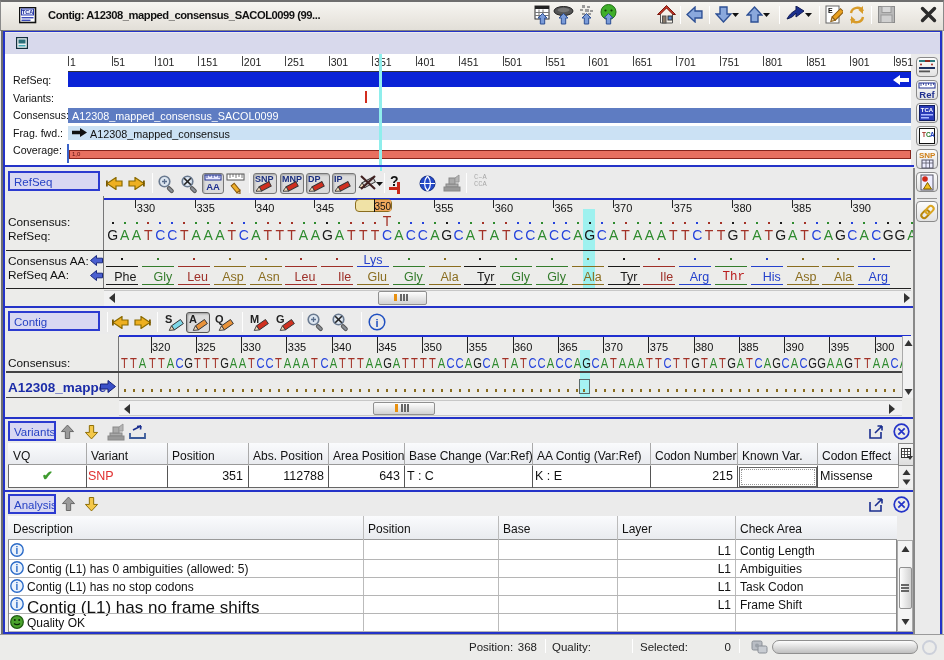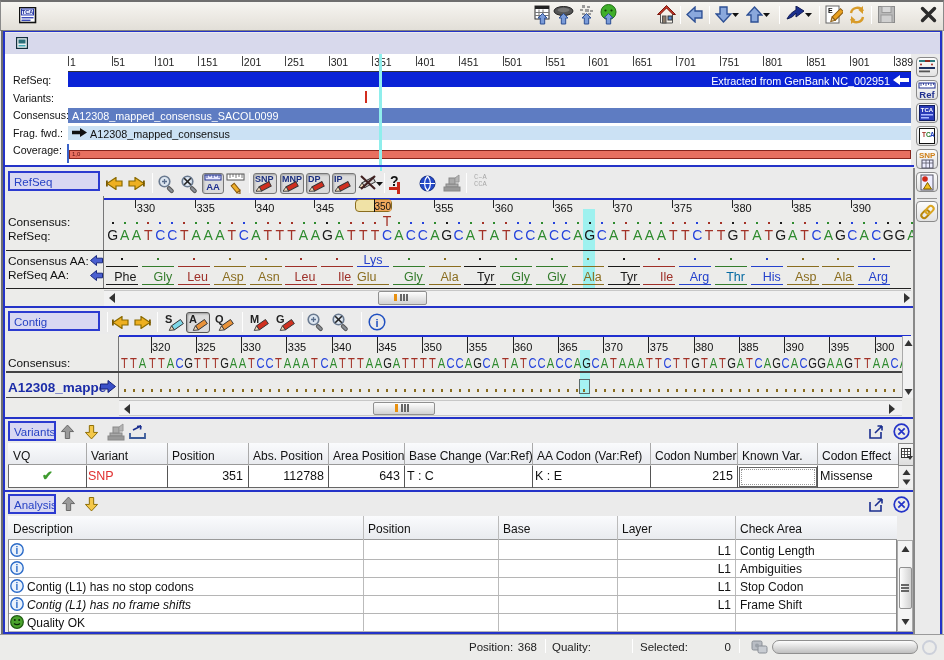--- a/index.html
+++ b/index.html
@@ -6,20 +6,21 @@
 </style></head><body>
 <div style="position:relative;width:944px;height:660px;">
 <div style="position:absolute;left:0;top:0;width:944px;height:31px;background:linear-gradient(#f6f5f1,#ece9e3 55%,#e2dfd8);border:1px solid #8a8a8a;border-top:2px solid #6e6e6e;border-bottom:1px solid #808080;"></div>
 <svg class="ab" style="left:19px;top:7px" width="18" height="17" viewBox="0 0 18 17">
       <rect x="0.5" y="0.5" width="16" height="15" fill="#fff" stroke="#111" stroke-width="1.6"></rect>
       <rect x="2.5" y="2" width="12" height="6" fill="#e8ecff" stroke="#2a3bb0" stroke-width="1"></rect>
       <text x="8.5" y="7.2" font-size="5.5" font-weight="bold" fill="#203090" text-anchor="middle">TCA</text>
       <rect x="2.5" y="10" width="12" height="1.4" fill="#3a4ab8"></rect>
       <rect x="2.5" y="12.6" width="9" height="1.4" fill="#3a4ab8"></rect>
     </svg>
+<div style="position:absolute;left:48px;top:9px;font-size:11.2px;font-weight:bold;color:#111;letter-spacing:-0.45px;">Contig: A12308_mapped_consensus_SACOL0099 (99...</div>
 <svg class="ab" style="left:534px;top:5px" width="17" height="20" viewBox="0 0 17 20">
       <rect x="1" y="1" width="14" height="13" fill="#fff" stroke="#333"></rect>
       <rect x="1" y="1" width="14" height="3" fill="#222"></rect>
       <path d="M5 4.5v9 M9 4.5v9 M1 7.5h14 M1 10.5h14" stroke="#777" stroke-width="1"></path>
       <polygon points="4,13 8.5,8.5 13,13 10.7,13 10.7,19 6.3,19 6.3,13" fill="#7a9bd8" stroke="#2d4f94"></polygon>
     </svg>
 <svg class="ab" style="left:553px;top:5px" width="21" height="20" viewBox="0 0 21 20">
       <ellipse cx="10.5" cy="6" rx="9.5" ry="4.5" fill="#555" stroke="#222"></ellipse>
       <ellipse cx="10.5" cy="5" rx="6" ry="2.2" fill="#777"></ellipse>
       <polygon points="6,13 10.5,8.5 15,13 12.7,13 12.7,19 8.3,19 8.3,13" fill="#7a9bd8" stroke="#2d4f94"></polygon>
@@ -144,29 +145,28 @@
 <div style="position:absolute;left:678.3px;top:56px;font-size:10.5px;color:#222;">701</div>
 <div style="position:absolute;left:719.8px;top:56px;width:1px;height:10px;background:#444;"></div>
 <div style="position:absolute;left:721.8px;top:56px;font-size:10.5px;color:#222;">751</div>
 <div style="position:absolute;left:763.2px;top:56px;width:1px;height:10px;background:#444;"></div>
 <div style="position:absolute;left:765.2px;top:56px;font-size:10.5px;color:#222;">801</div>
 <div style="position:absolute;left:806.7px;top:56px;width:1px;height:10px;background:#444;"></div>
 <div style="position:absolute;left:808.7px;top:56px;font-size:10.5px;color:#222;">851</div>
 <div style="position:absolute;left:850.1px;top:56px;width:1px;height:10px;background:#444;"></div>
 <div style="position:absolute;left:852.1px;top:56px;font-size:10.5px;color:#222;">901</div>
 <div style="position:absolute;left:893.6px;top:56px;width:1px;height:10px;background:#444;"></div>
-<div style="position:absolute;left:895.6px;top:56px;font-size:10.5px;color:#222;">389</div>
+<div style="position:absolute;left:895.6px;top:56px;font-size:10.5px;color:#222;">951</div>
 <div style="position:absolute;left:13px;top:74px;font-size:10.6px;color:#111;">RefSeq:</div>
 <div style="position:absolute;left:13px;top:91.5px;font-size:10.6px;color:#111;">Variants:</div>
 <div style="position:absolute;left:13px;top:109px;font-size:10.6px;color:#111;">Consensus:</div>
 <div style="position:absolute;left:13px;top:126.5px;font-size:10.6px;color:#111;">Frag. fwd.:</div>
 <div style="position:absolute;left:13px;top:144px;font-size:10.6px;color:#111;">Coverage:</div>
 <div style="position:absolute;left:68px;top:70.5px;width:843px;height:1.5px;background:#333;"></div>
 <div style="position:absolute;left:68px;top:72px;width:843px;height:15px;background:#0a23d6;"></div>
-<div style="position:absolute;left:622px;top:75px;width:268px;font-size:10.8px;color:#fff;text-align:right;">Extracted from GenBank NC_002951</div>
 <svg class="ab" style="left:893px;top:75px" width="16" height="10" viewBox="0 0 16 10">
       <polygon points="0,5 7,0 7,3 16,3 16,7 7,7 7,10" fill="#fff"></polygon>
     </svg>
 <div style="position:absolute;left:365px;top:91px;width:2px;height:12px;background:#d22c1e;"></div>
 <div style="position:absolute;left:68px;top:107.5px;width:843px;height:15.5px;background:#5e7cc2;"></div>
 <div style="position:absolute;left:72px;top:110px;font-size:10.8px;color:#fff;">A12308_mapped_consensus_SACOL0099</div>
 <div style="position:absolute;left:68px;top:125.5px;width:843px;height:14.5px;background:#cbe1f4;"></div>
 <svg class="ab" style="left:72px;top:128px" width="15" height="9" viewBox="0 0 15 9">
       <polygon points="0,2.7 8,2.7 8,0 15,4.5 8,9 8,6.3 0,6.3" fill="#111"></polygon>
     </svg>
@@ -465,21 +465,21 @@
 <div style="position:absolute;left:249.6px;top:252.5px;width:32px;height:14px;border-bottom:1.8px solid #8a6d1f;"></div>
 <div style="position:absolute;left:264.6px;top:257.5px;width:2px;height:2.5px;background:#8a6d1f;"></div>
 <div style="position:absolute;left:249.6px;top:269.5px;width:32px;height:15px;border-bottom:1.8px solid #8a6d1f;font-size:12.5px;color:#8a6d1f;text-align:right;padding-right:2px;">Asn</div>
 <div style="position:absolute;left:285.4px;top:252.5px;width:32px;height:14px;border-bottom:1.8px solid #9e2f28;"></div>
 <div style="position:absolute;left:300.4px;top:257.5px;width:2px;height:2.5px;background:#9e2f28;"></div>
 <div style="position:absolute;left:285.4px;top:269.5px;width:32px;height:15px;border-bottom:1.8px solid #9e2f28;font-size:12.5px;color:#9e2f28;text-align:right;padding-right:2px;">Leu</div>
 <div style="position:absolute;left:321.2px;top:252.5px;width:32px;height:14px;border-bottom:1.8px solid #9e2f28;"></div>
 <div style="position:absolute;left:336.2px;top:257.5px;width:2px;height:2.5px;background:#9e2f28;"></div>
 <div style="position:absolute;left:321.2px;top:269.5px;width:32px;height:15px;border-bottom:1.8px solid #9e2f28;font-size:12.5px;color:#9e2f28;text-align:right;padding-right:2px;">Ile</div>
 <div style="position:absolute;left:357.0px;top:252.5px;width:32px;height:14px;border-bottom:1.8px solid #2441cc;font-size:12.5px;color:#2441cc;text-align:center;">Lys</div>
-<div style="position:absolute;left:357.0px;top:269.5px;width:32px;height:15px;border-bottom:1.8px solid #8a6d1f;font-size:12.5px;color:#8a6d1f;padding-right:2px;">Glu</div>
+<div style="position:absolute;left:357.0px;top:269.5px;width:32px;height:15px;border-bottom:1.8px solid #8a6d1f;font-size:12.5px;color:#8a6d1f;text-align:right;padding-right:2px;">Glu</div>
 <div style="position:absolute;left:392.8px;top:252.5px;width:32px;height:14px;border-bottom:1.8px solid #347c2c;"></div>
 <div style="position:absolute;left:407.8px;top:257.5px;width:2px;height:2.5px;background:#347c2c;"></div>
 <div style="position:absolute;left:392.8px;top:269.5px;width:32px;height:15px;border-bottom:1.8px solid #347c2c;font-size:12.5px;color:#347c2c;text-align:right;padding-right:2px;">Gly</div>
 <div style="position:absolute;left:428.6px;top:252.5px;width:32px;height:14px;border-bottom:1.8px solid #8a6d1f;"></div>
 <div style="position:absolute;left:443.6px;top:257.5px;width:2px;height:2.5px;background:#8a6d1f;"></div>
 <div style="position:absolute;left:428.6px;top:269.5px;width:32px;height:15px;border-bottom:1.8px solid #8a6d1f;font-size:12.5px;color:#8a6d1f;text-align:right;padding-right:2px;">Ala</div>
 <div style="position:absolute;left:464.3px;top:252.5px;width:32px;height:14px;border-bottom:1.8px solid #1a1a1a;"></div>
 <div style="position:absolute;left:479.3px;top:257.5px;width:2px;height:2.5px;background:#1a1a1a;"></div>
 <div style="position:absolute;left:464.3px;top:269.5px;width:32px;height:15px;border-bottom:1.8px solid #1a1a1a;font-size:12.5px;color:#1a1a1a;text-align:right;padding-right:2px;">Tyr</div>
 <div style="position:absolute;left:500.1px;top:252.5px;width:32px;height:14px;border-bottom:1.8px solid #347c2c;"></div>
@@ -495,21 +495,21 @@
 <div style="position:absolute;left:622.5px;top:257.5px;width:2px;height:2.5px;background:#1a1a1a;"></div>
 <div style="position:absolute;left:607.5px;top:269.5px;width:32px;height:15px;border-bottom:1.8px solid #1a1a1a;font-size:12.5px;color:#1a1a1a;text-align:right;padding-right:2px;">Tyr</div>
 <div style="position:absolute;left:643.3px;top:252.5px;width:32px;height:14px;border-bottom:1.8px solid #9e2f28;"></div>
 <div style="position:absolute;left:658.3px;top:257.5px;width:2px;height:2.5px;background:#9e2f28;"></div>
 <div style="position:absolute;left:643.3px;top:269.5px;width:32px;height:15px;border-bottom:1.8px solid #9e2f28;font-size:12.5px;color:#9e2f28;text-align:right;padding-right:2px;">Ile</div>
 <div style="position:absolute;left:679.1px;top:252.5px;width:32px;height:14px;border-bottom:1.8px solid #2441cc;"></div>
 <div style="position:absolute;left:694.1px;top:257.5px;width:2px;height:2.5px;background:#2441cc;"></div>
 <div style="position:absolute;left:679.1px;top:269.5px;width:32px;height:15px;border-bottom:1.8px solid #2441cc;font-size:12.5px;color:#2441cc;text-align:right;padding-right:2px;">Arg</div>
 <div style="position:absolute;left:714.9px;top:252.5px;width:32px;height:14px;border-bottom:1.8px solid #347c2c;"></div>
 <div style="position:absolute;left:729.9px;top:257.5px;width:2px;height:2.5px;background:#347c2c;"></div>
-<div style="position:absolute;left:714.9px;top:269.5px;width:32px;height:15px;border-bottom:1.8px solid #347c2c;font-size:12.5px;color:#0369a1;text-align:right;padding-right:2px;">Thr</div>
+<div style="position:absolute;left:714.9px;top:269.5px;width:32px;height:15px;border-bottom:1.8px solid #347c2c;font-size:12.5px;color:#b91c1c;text-align:right;padding-right:2px;font-family:Liberation Mono, monospace;">Thr</div>
 <div style="position:absolute;left:750.7px;top:252.5px;width:32px;height:14px;border-bottom:1.8px solid #2441cc;"></div>
 <div style="position:absolute;left:765.7px;top:257.5px;width:2px;height:2.5px;background:#2441cc;"></div>
 <div style="position:absolute;left:750.7px;top:269.5px;width:32px;height:15px;border-bottom:1.8px solid #2441cc;font-size:12.5px;color:#2441cc;text-align:right;padding-right:2px;">His</div>
 <div style="position:absolute;left:786.5px;top:252.5px;width:32px;height:14px;border-bottom:1.8px solid #8a6d1f;"></div>
 <div style="position:absolute;left:801.5px;top:257.5px;width:2px;height:2.5px;background:#8a6d1f;"></div>
 <div style="position:absolute;left:786.5px;top:269.5px;width:32px;height:15px;border-bottom:1.8px solid #8a6d1f;font-size:12.5px;color:#8a6d1f;text-align:right;padding-right:2px;">Asp</div>
 <div style="position:absolute;left:822.2px;top:252.5px;width:32px;height:14px;border-bottom:1.8px solid #8a6d1f;"></div>
 <div style="position:absolute;left:837.2px;top:257.5px;width:2px;height:2.5px;background:#8a6d1f;"></div>
 <div style="position:absolute;left:822.2px;top:269.5px;width:32px;height:15px;border-bottom:1.8px solid #8a6d1f;font-size:12.5px;color:#8a6d1f;text-align:right;padding-right:2px;">Ala</div>
 <div style="position:absolute;left:858.0px;top:252.5px;width:32px;height:14px;border-bottom:1.8px solid #2441cc;"></div>
@@ -859,21 +859,21 @@
       <path d="M5.3 5.3 L11.7 11.7 M11.7 5.3 L5.3 11.7" stroke="#2433c8" stroke-width="1.7"></path>
     </svg>
 <div style="position:absolute;left:8px;top:443px;width:907px;height:45px;border:1px solid #666;background:#fff;"></div>
 <div style="position:absolute;left:8px;top:443px;width:890px;height:22px;background:linear-gradient(#fafbfd,#e9ebef);border-bottom:1px solid #999;"></div>
 <div style="position:absolute;left:13px;top:449px;font-size:12px;color:#111;">VQ</div>
 <div style="position:absolute;left:91px;top:449px;font-size:12px;color:#111;">Variant</div>
 <div style="position:absolute;left:172px;top:449px;font-size:12px;color:#111;">Position</div>
 <div style="position:absolute;left:253px;top:449px;font-size:12px;color:#111;">Abs. Position</div>
 <div style="position:absolute;left:333px;top:449px;font-size:12px;color:#111;">Area Position</div>
 <div style="position:absolute;left:409px;top:449px;font-size:12px;color:#111;">Base Change (Var:Ref)</div>
-<div style="position:absolute;left:537px;top:449px;font-size:12px;color:#111;">AA Codon (Var:Ref)</div>
+<div style="position:absolute;left:537px;top:449px;font-size:12px;color:#111;">AA Contig (Var:Ref)</div>
 <div style="position:absolute;left:655px;top:449px;font-size:12px;color:#111;">Codon Number</div>
 <div style="position:absolute;left:742px;top:449px;font-size:12px;color:#111;">Known Var.</div>
 <div style="position:absolute;left:822px;top:449px;font-size:12px;color:#111;">Codon Effect</div>
 <div style="position:absolute;left:86px;top:443px;width:1px;height:23px;background:#aaa;"></div>
 <div style="position:absolute;left:167px;top:443px;width:1px;height:23px;background:#aaa;"></div>
 <div style="position:absolute;left:248px;top:443px;width:1px;height:23px;background:#aaa;"></div>
 <div style="position:absolute;left:328px;top:443px;width:1px;height:23px;background:#aaa;"></div>
 <div style="position:absolute;left:404px;top:443px;width:1px;height:23px;background:#aaa;"></div>
 <div style="position:absolute;left:532px;top:443px;width:1px;height:23px;background:#aaa;"></div>
 <div style="position:absolute;left:650px;top:443px;width:1px;height:23px;background:#aaa;"></div>
@@ -944,36 +944,37 @@
       <circle cx="7" cy="7" r="6.2" fill="#eaf2fc" stroke="#2b6bc8" stroke-width="1.4"></circle>
       <text x="7" y="11" font-size="10" font-weight="bold" font-family="Liberation Serif,serif" fill="#2b6bc8" text-anchor="middle">i</text>
     </svg>
 <div style="position:absolute;left:617px;top:543.5px;width:114px;text-align:right;font-size:12px;color:#111;">L1</div>
 <div style="position:absolute;left:740px;top:543.5px;font-size:12px;color:#111;">Contig Length</div>
 <div style="position:absolute;left:9px;top:559px;width:887px;height:1px;background:#b5b5b5;"></div>
 <svg class="ab" style="left:10px;top:561px" width="14" height="14" viewBox="0 0 14 14">
       <circle cx="7" cy="7" r="6.2" fill="#eaf2fc" stroke="#2b6bc8" stroke-width="1.4"></circle>
       <text x="7" y="11" font-size="10" font-weight="bold" font-family="Liberation Serif,serif" fill="#2b6bc8" text-anchor="middle">i</text>
     </svg>
+<div style="position:absolute;left:27px;top:561.5px;font-size:12px;color:#111;">Contig (L1) has 0 ambiguities (allowed: 5)</div>
 <div style="position:absolute;left:617px;top:561.5px;width:114px;text-align:right;font-size:12px;color:#111;">L1</div>
 <div style="position:absolute;left:740px;top:561.5px;font-size:12px;color:#111;">Ambiguities</div>
 <div style="position:absolute;left:9px;top:577px;width:887px;height:1px;background:#b5b5b5;"></div>
 <svg class="ab" style="left:10px;top:579px" width="14" height="14" viewBox="0 0 14 14">
       <circle cx="7" cy="7" r="6.2" fill="#eaf2fc" stroke="#2b6bc8" stroke-width="1.4"></circle>
       <text x="7" y="11" font-size="10" font-weight="bold" font-family="Liberation Serif,serif" fill="#2b6bc8" text-anchor="middle">i</text>
     </svg>
 <div style="position:absolute;left:27px;top:579.5px;font-size:12px;color:#111;">Contig (L1) has no stop codons</div>
 <div style="position:absolute;left:617px;top:579.5px;width:114px;text-align:right;font-size:12px;color:#111;">L1</div>
-<div style="position:absolute;left:740px;top:579.5px;font-size:12px;color:#111;">Stop Codon</div>
+<div style="position:absolute;left:740px;top:579.5px;font-size:12px;color:#111;">Task Codon</div>
 <div style="position:absolute;left:9px;top:595px;width:887px;height:1px;background:#b5b5b5;"></div>
 <svg class="ab" style="left:10px;top:597px" width="14" height="14" viewBox="0 0 14 14">
       <circle cx="7" cy="7" r="6.2" fill="#eaf2fc" stroke="#2b6bc8" stroke-width="1.4"></circle>
       <text x="7" y="11" font-size="10" font-weight="bold" font-family="Liberation Serif,serif" fill="#2b6bc8" text-anchor="middle">i</text>
     </svg>
-<div style="position:absolute;left:27px;top:597.5px;font-size:12px;color:#111;font-style:italic;">Contig (L1) has no frame shifts</div>
+<div style="position:absolute;left:27px;top:597.5px;font-size:17px;color:#111;">Contig (L1) has no frame shifts</div>
 <div style="position:absolute;left:617px;top:597.5px;width:114px;text-align:right;font-size:12px;color:#111;">L1</div>
 <div style="position:absolute;left:740px;top:597.5px;font-size:12px;color:#111;">Frame Shift</div>
 <div style="position:absolute;left:9px;top:613px;width:887px;height:1px;background:#b5b5b5;"></div>
 <svg class="ab" style="left:10px;top:615px" width="14" height="14" viewBox="0 0 14 14">
       <circle cx="7" cy="7" r="6.3" fill="#4aa32c" stroke="#1e5c10" stroke-width="1.2"></circle>
       <circle cx="4.8" cy="5" r="1" fill="#0c2a06"></circle>
       <circle cx="9.2" cy="5" r="1" fill="#0c2a06"></circle>
       <path d="M4 8.5 a4 3.5 0 0 0 6 0" fill="none" stroke="#0c2a06" stroke-width="1.2"></path>
     </svg>
 <div style="position:absolute;left:27px;top:615.5px;font-size:12px;color:#111;">Quality OK</div>

